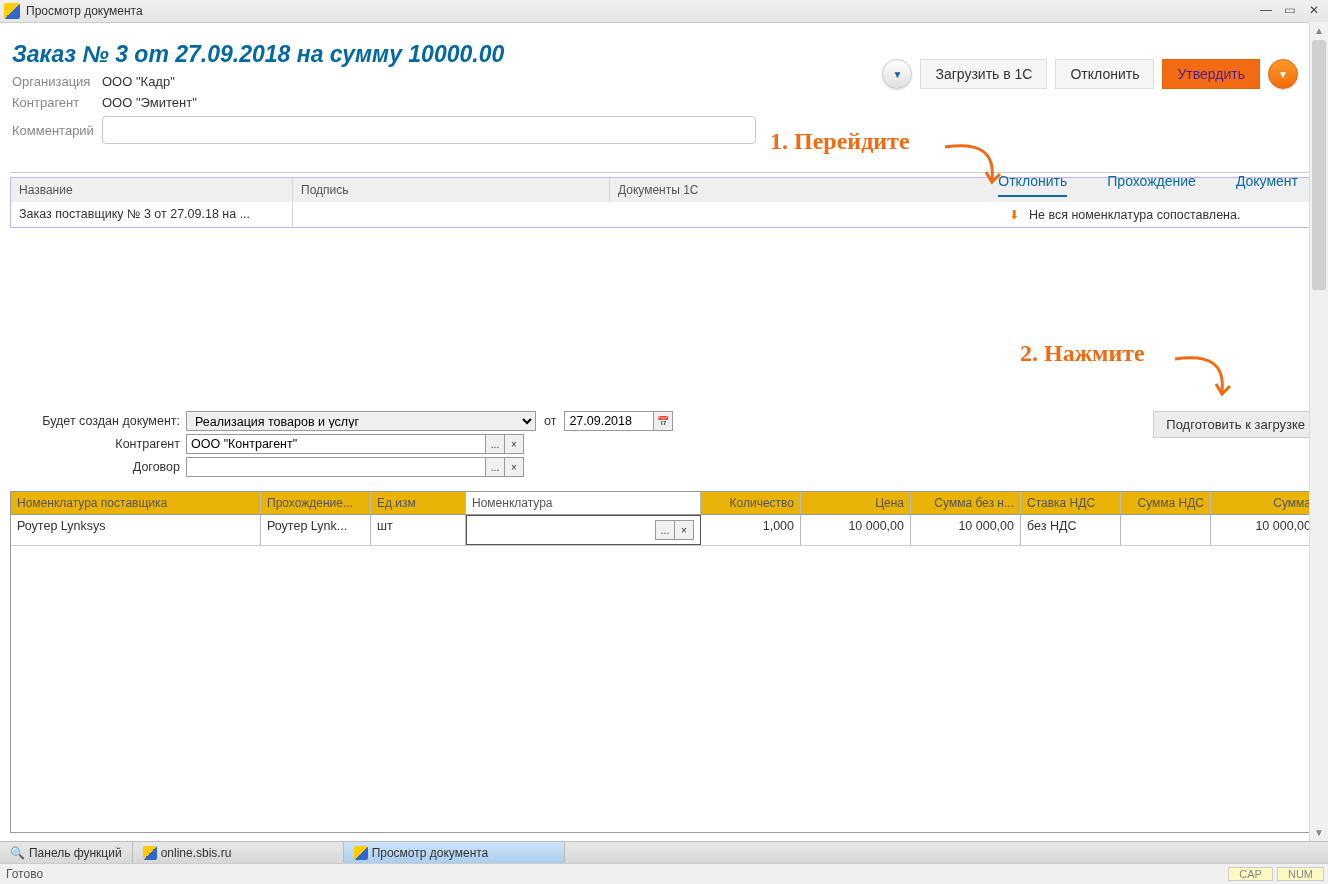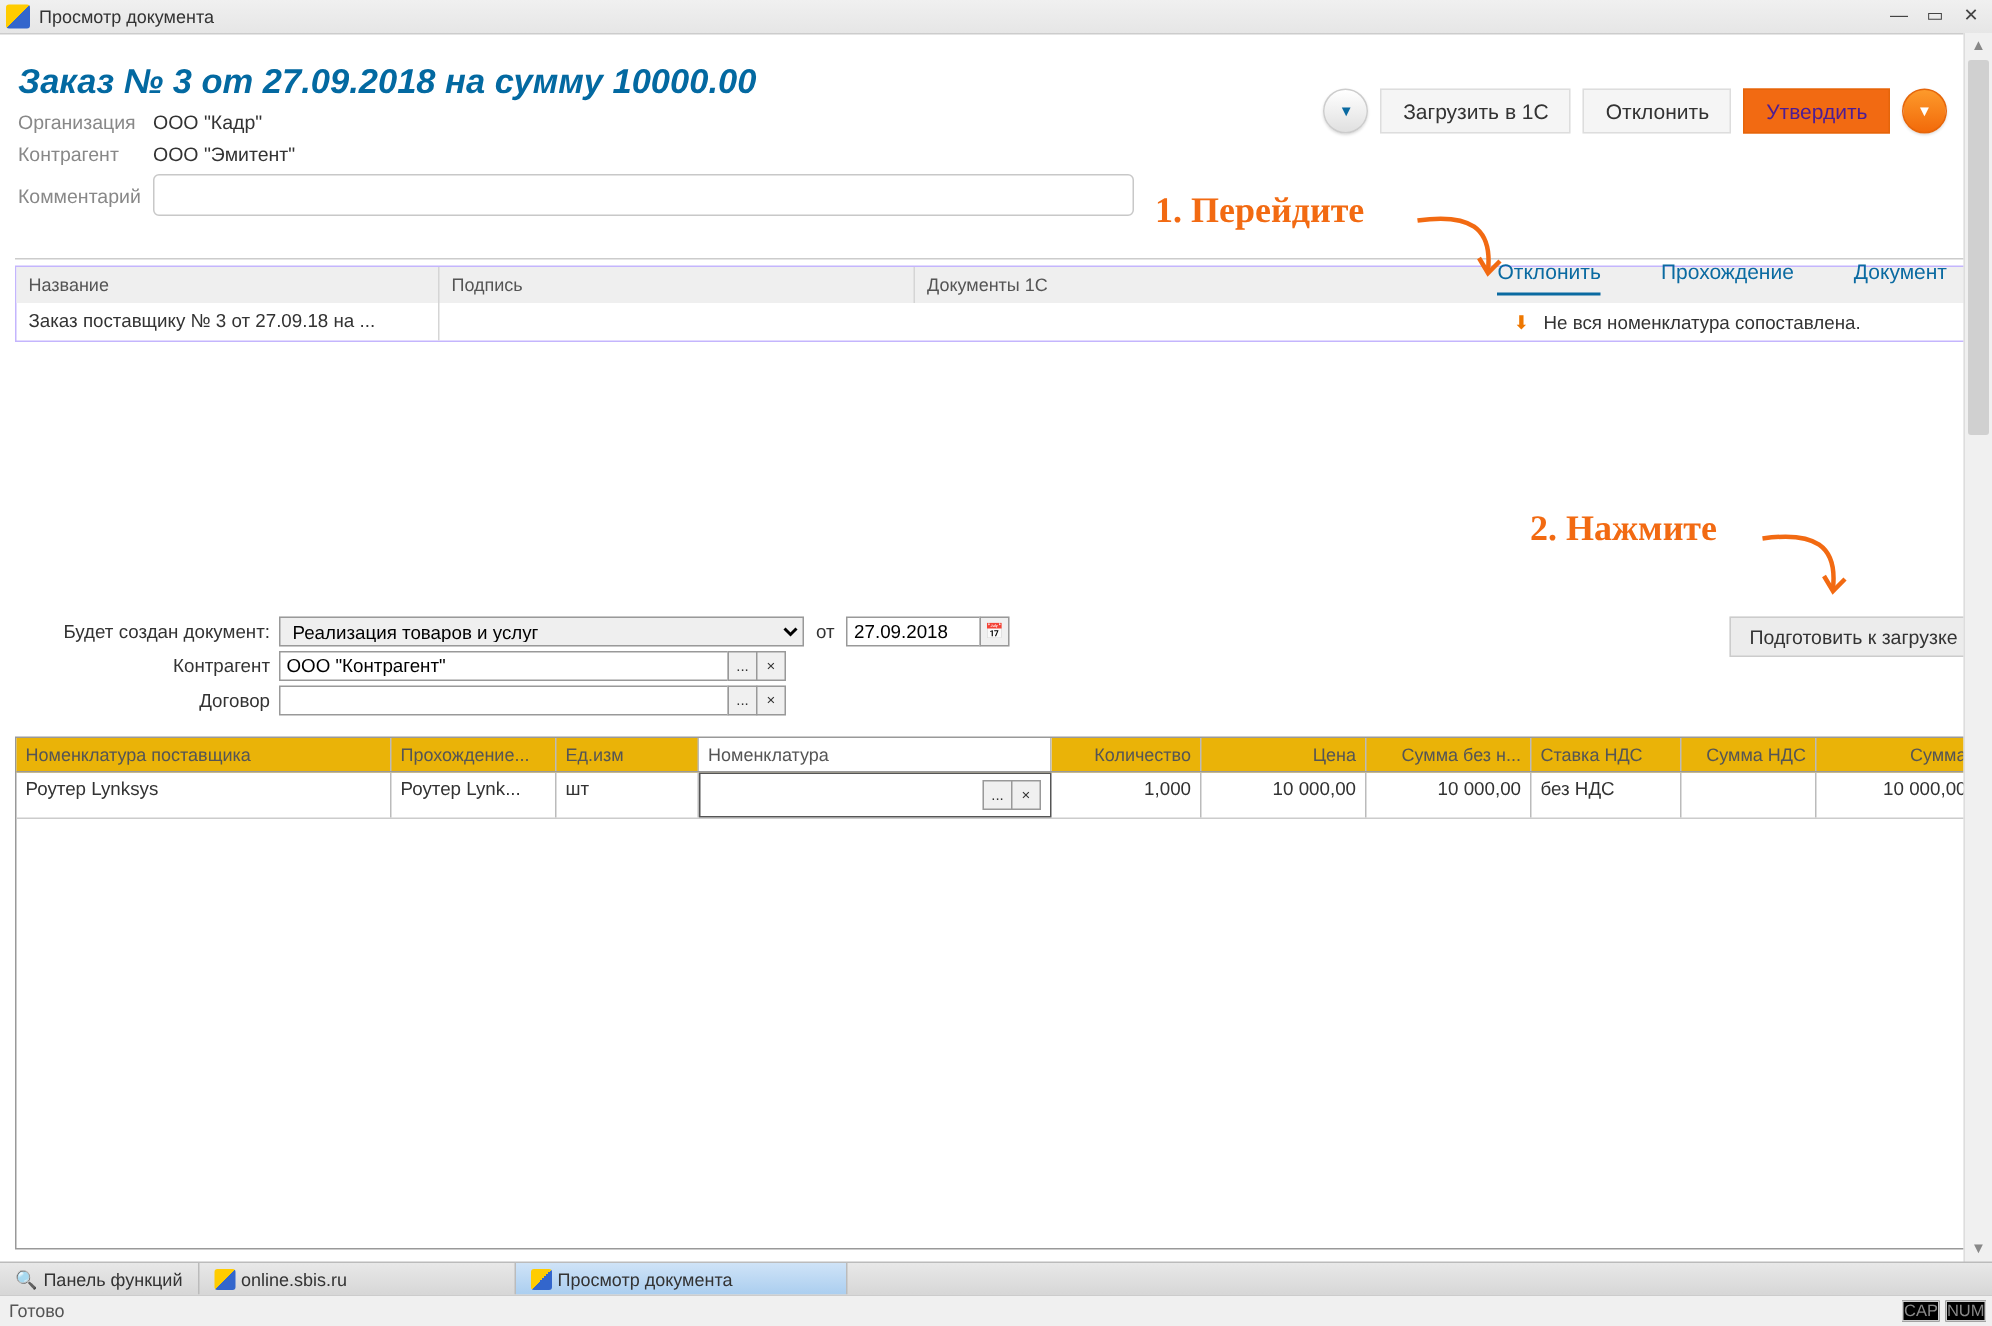--- a/index.html
+++ b/index.html
@@ -250,25 +250,25 @@
   height: 20px;
   background: #f0f0f0;
   display: flex;
   align-items: center;
   font-size: 12px;
   border-top: 1px solid #ccc;
 }
 .status-bar .status-text { flex: 1; padding-left: 6px; color: #555;}
 .status-cap, .status-num {
   border: 1px solid #ccc;
-  padding: 0 0;
+  padding: 0 10px;
   margin-right: 4px;
   color: #888;
   font-size: 11px;
-  background: #000000;
+  background: #fef9c3;
 }
 
 .anno {
   position: absolute;
   font-family: 'Comic Sans MS','Segoe Script',cursive;
   color: #f26a12;
   font-size: 24px;
   font-weight: bold;
 }
 .anno svg { position: absolute; }

